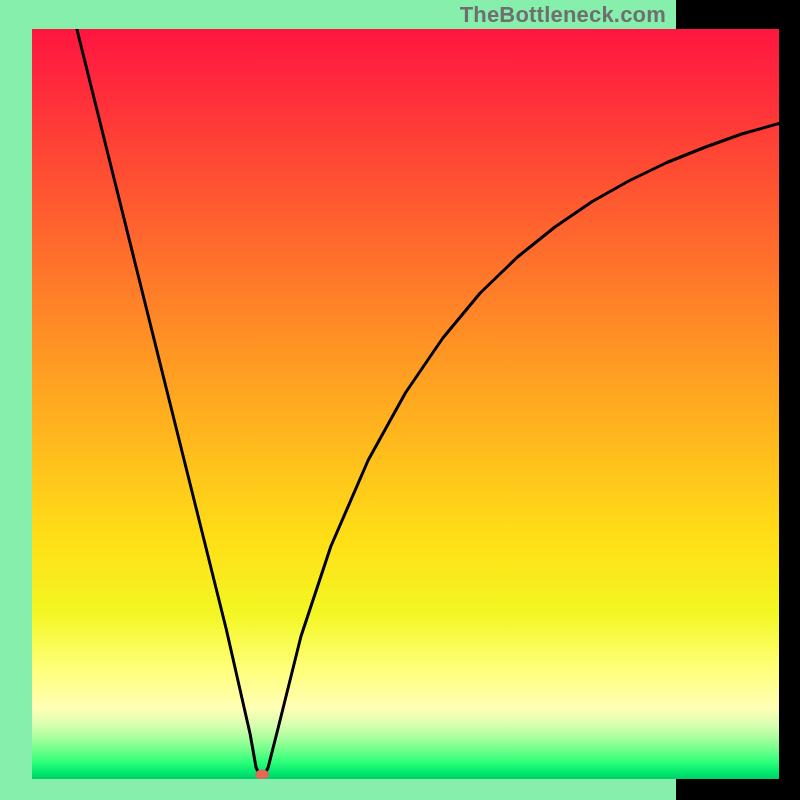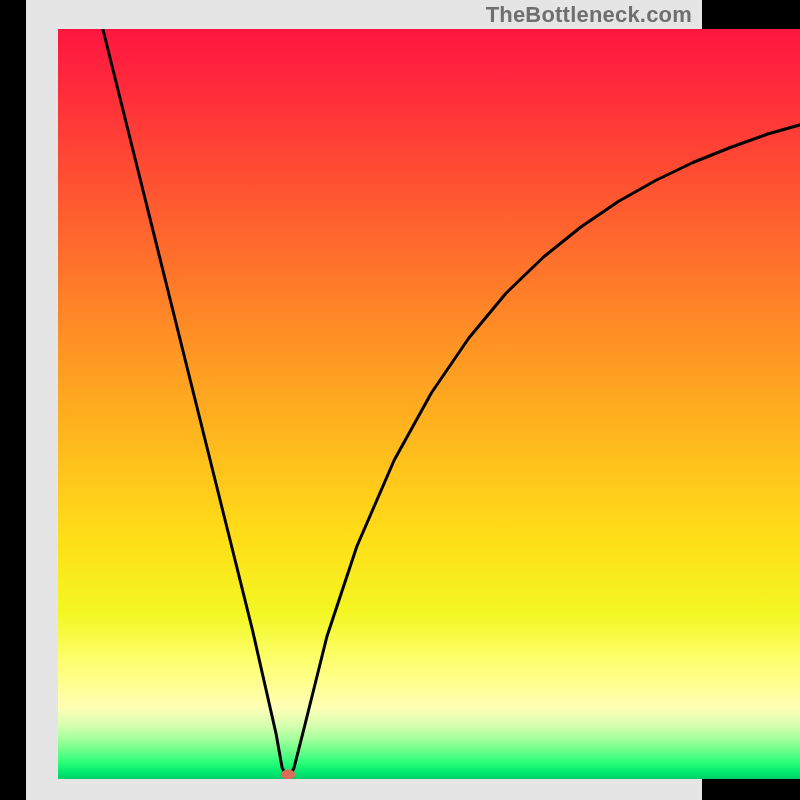--- a/index.html
+++ b/index.html
@@ -7,22 +7,21 @@
     padding: 0;
     width: 800px;
     height: 800px;
     overflow: hidden;
     background: #000;
   }
   .frame {
     position: relative;
     width: 676px;
     height: 800px;
-    background: #e5e5e5;
-    margin-left: 26px;
+    background: #86efac;
   }
   .watermark {
     position: absolute;
     top: 2px;
     right: 10px;
     font-family: Arial, Helvetica, sans-serif;
     font-size: 22px;
     font-weight: 600;
     color: #6f6f6f;
     letter-spacing: 0.2px;

